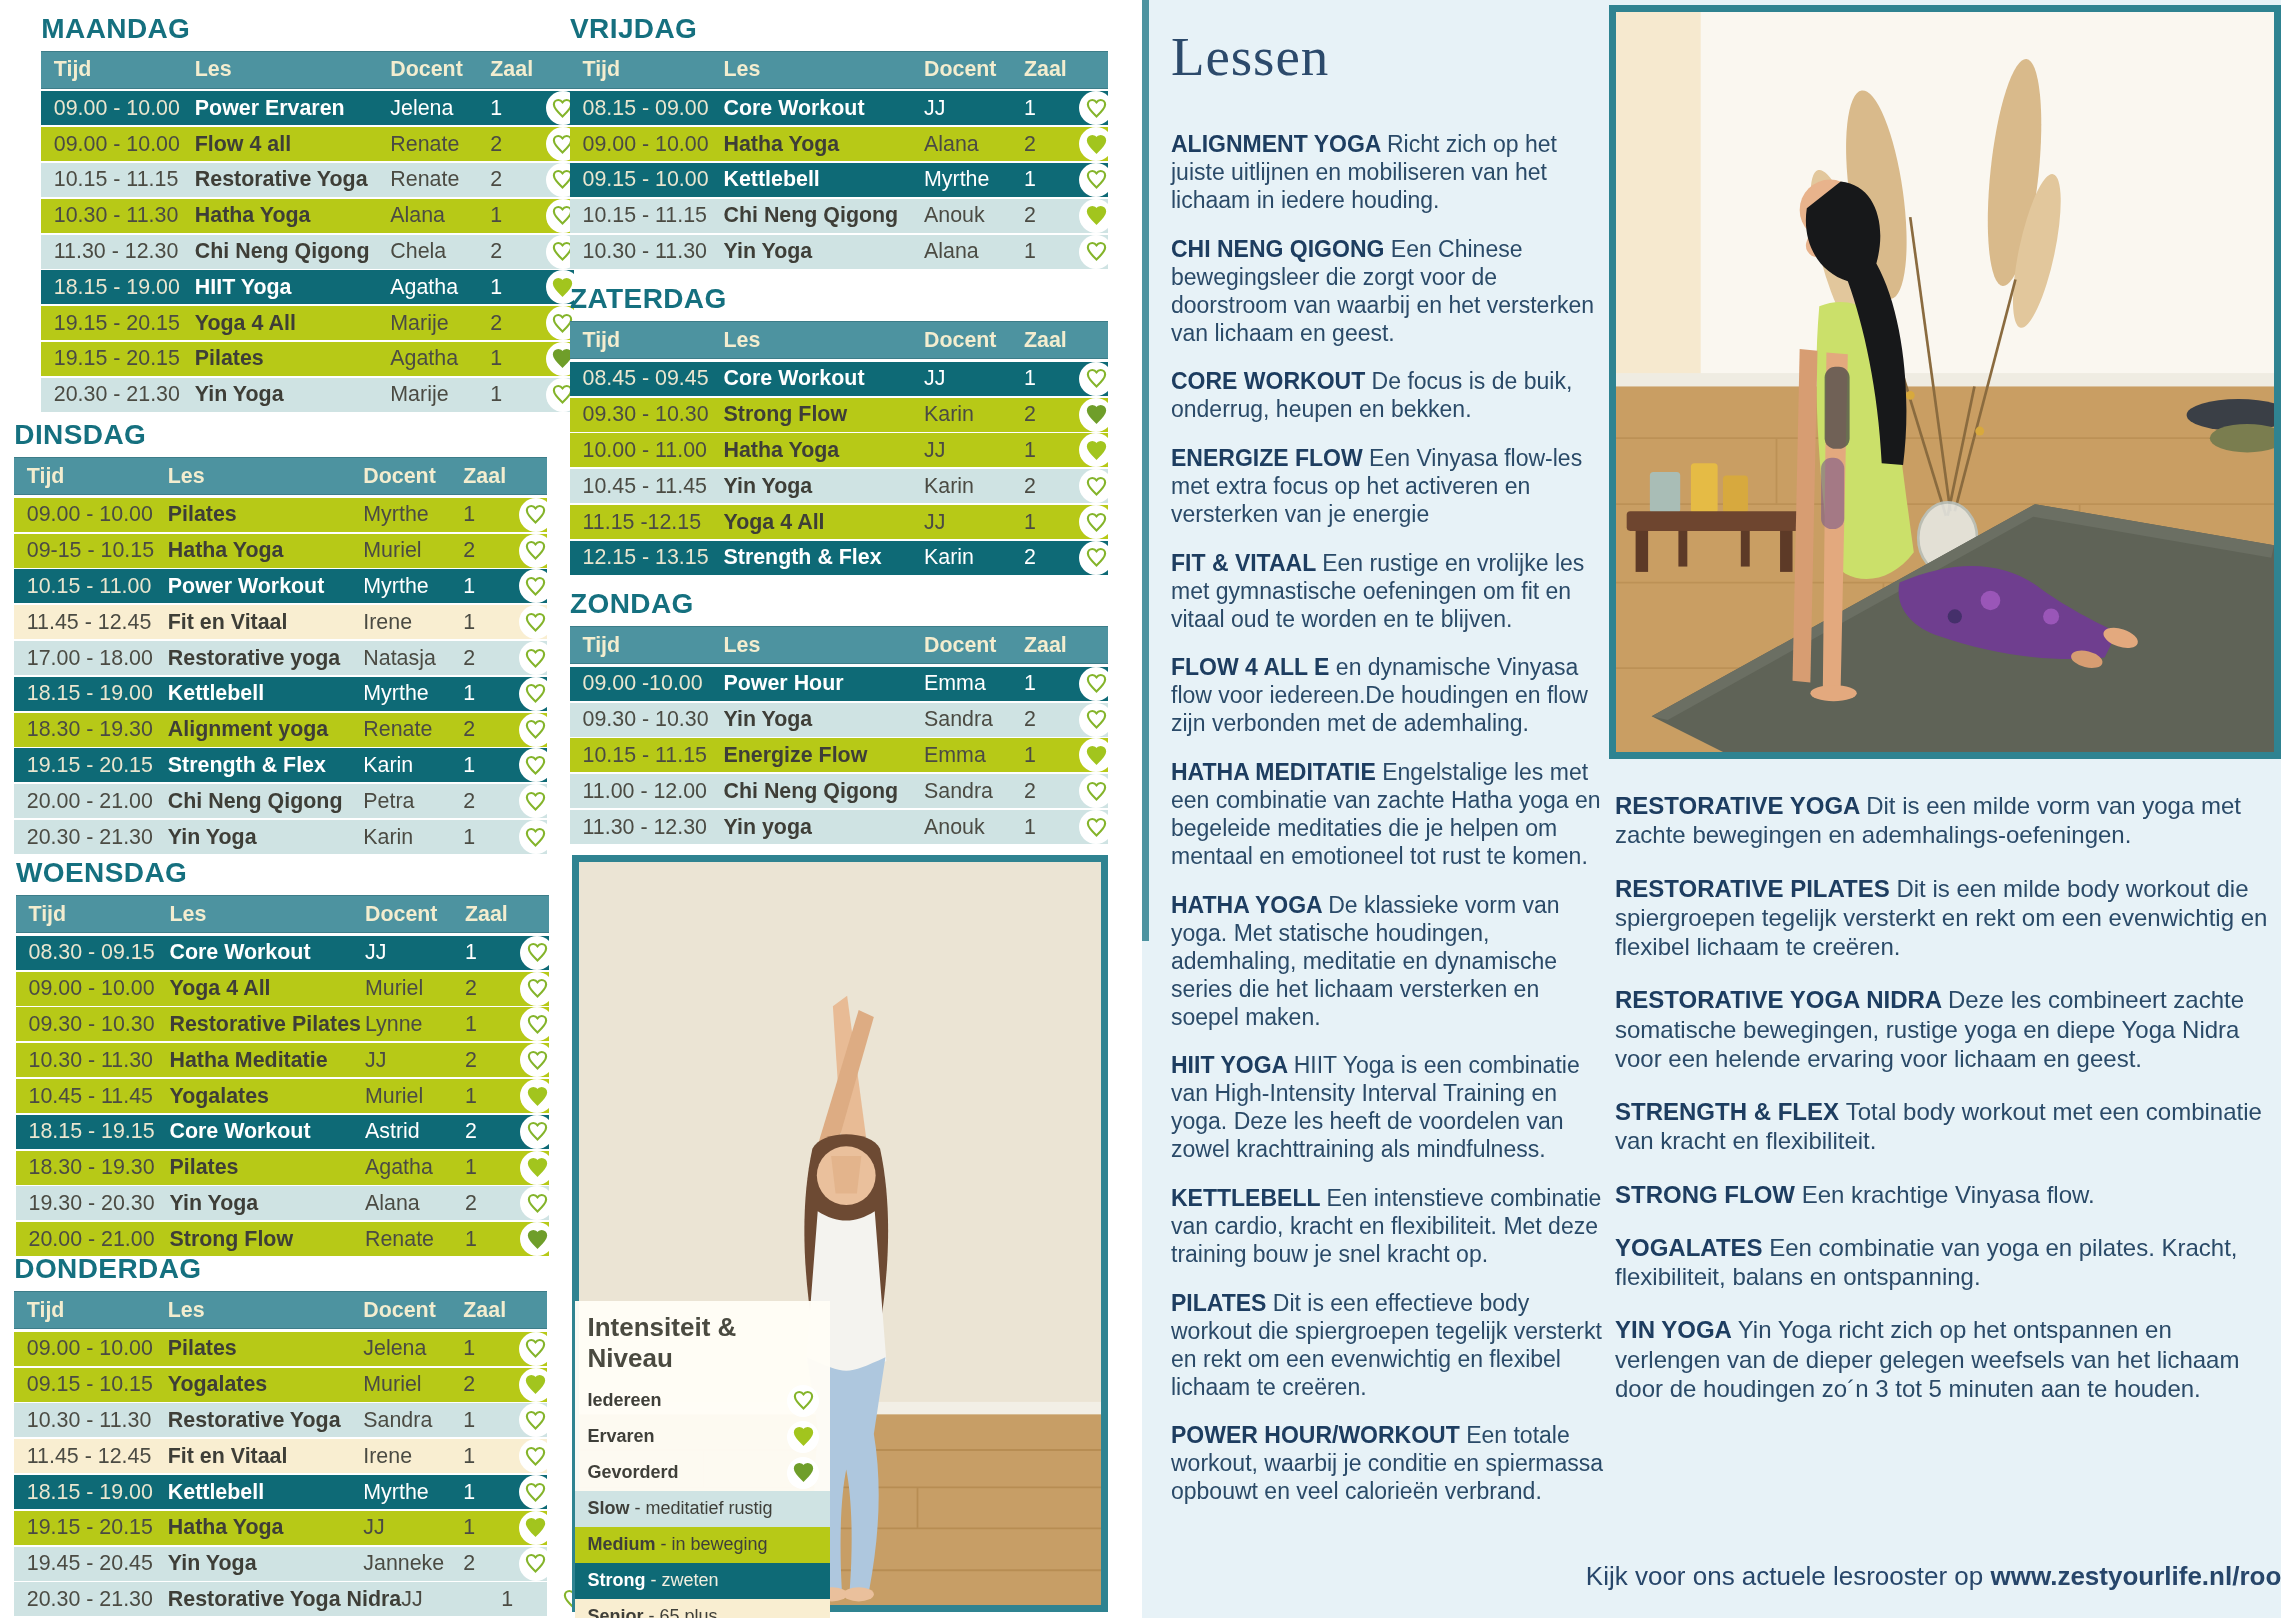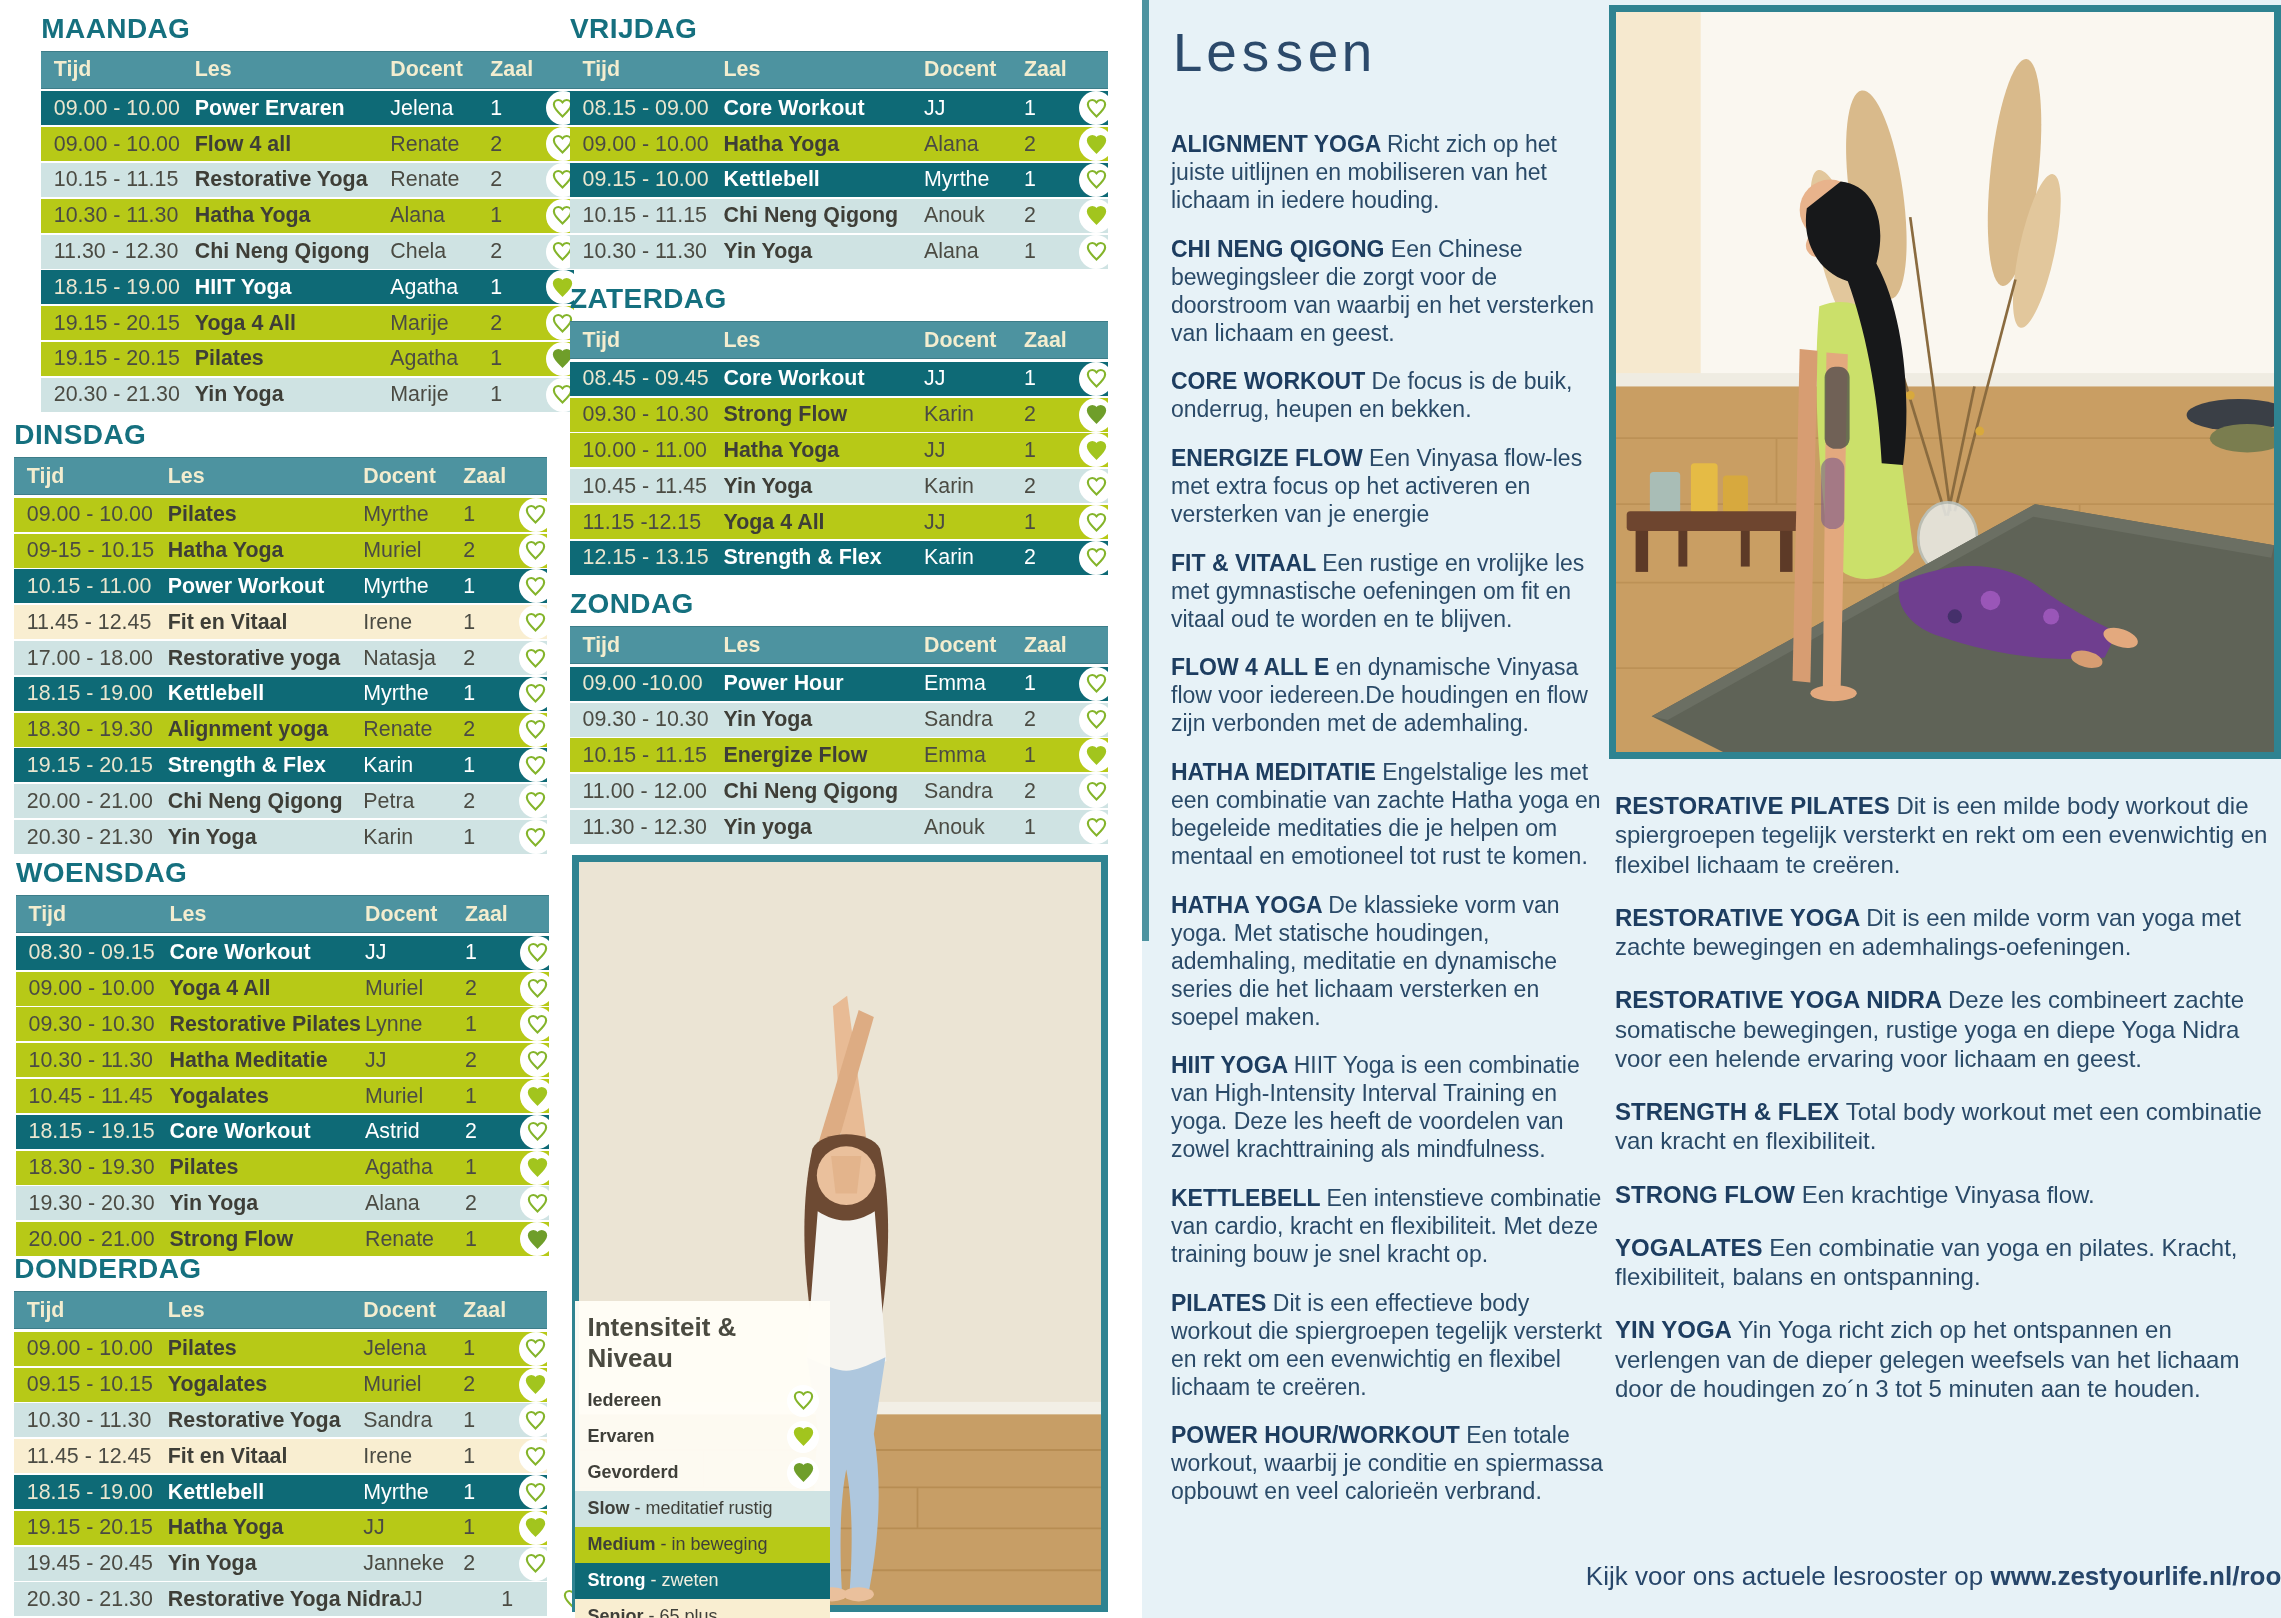--- a/index.html
+++ b/index.html
@@ -51,21 +51,21 @@
   .legend-row.senior{background:var(--cream,#f9eed1);}
   .legend-row .heartwrap{width:32px;height:32px;margin-right:0;}
 
   
   .photo{position:absolute;box-sizing:border-box;border:7.1px solid var(--photo-border,#2f8391);overflow:hidden;}
   #photo-right{left:1609px;top:5.3px;width:672px;height:754px;background:#faf7f0;}
   #photo-mid{left:572px;top:855px;width:536px;height:757px;background:#ebe4d4;}
   .photo svg{display:block;width:100%;height:100%;}
 
   
-  #lessen-title{position:absolute;left:1171px;top:25px;width:419px;font-family:Liberation Mono, monospace;font-size:55px;color:#2c4a6b;margin:0;font-weight:500;letter-spacing:0.9px;}
+  #lessen-title{position:absolute;left:1171px;top:25px;width:419px;font-family:Liberation Serif, serif;font-size:55px;color:#2c4a6b;margin:0;font-weight:500;letter-spacing:0.9px;}
   #lessen-list{position:absolute;left:1171px;top:130px;width:438px;}
   .entry{margin:0 0 20.5px 0;font-size:23px;line-height:1.22;color:var(--navy,#2a4a68);}
   .entry .term{font-weight:bold;color:#1d3d60;}
   #right-list{position:absolute;left:1615px;top:791px;width:659px;}
   #right-list .entry{font-size:24px;margin-bottom:24px;}
 
   
   #footer{position:absolute;left:1222px;top:1561px;width:1107px;text-align:right;font-size:26px;color:#27466a;}
   #footer .bold{font-weight:bold;}
 </style>
@@ -862,22 +862,22 @@
       <p class="entry"><span class="term">FIT &amp; VITAAL </span><span class="desc">Een rustige en vrolijke les met gymnastische oefeningen om fit en vitaal oud te worden en te blijven.</span></p>
       <p class="entry"><span class="term">FLOW 4 ALL E </span><span class="desc">en dynamische Vinyasa flow voor iedereen.De houdingen en flow zijn verbonden met de ademhaling.</span></p>
       <p class="entry"><span class="term">HATHA MEDITATIE </span><span class="desc">Engelstalige les met een combinatie van zachte Hatha yoga en begeleide meditaties die je helpen om mentaal en emotioneel tot rust te komen.</span></p>
       <p class="entry"><span class="term">HATHA YOGA </span><span class="desc">De klassieke vorm van yoga. Met statische houdingen, ademhaling, meditatie en dynamische series die het lichaam versterken en soepel maken.</span></p>
       <p class="entry"><span class="term">HIIT YOGA </span><span class="desc">HIIT Yoga is een combinatie van High-Intensity Interval Training en yoga. Deze les heeft de voordelen van zowel krachttraining als mindfulness.</span></p>
       <p class="entry"><span class="term">KETTLEBELL </span><span class="desc">Een intenstieve combinatie van cardio, kracht en flexibiliteit. Met deze training bouw je snel kracht op.</span></p>
       <p class="entry"><span class="term">PILATES </span><span class="desc">Dit is een effectieve body workout die spiergroepen tegelijk versterkt en rekt om een evenwichtig en flexibel lichaam te creëren.</span></p>
       <p class="entry"><span class="term">POWER HOUR/WORKOUT </span><span class="desc">Een totale workout, waarbij je conditie en spiermassa opbouwt en veel calorieën verbrand.</span></p>
     </div>
   <div id="right-list">
+      <p class="entry"><span class="term">RESTORATIVE YOGA </span><span class="desc">Dit is een milde vorm van yoga met zachte bewegingen en ademhalings-oefeningen.</span></p>
       <p class="entry"><span class="term">RESTORATIVE PILATES </span><span class="desc">Dit is een milde body workout die spiergroepen tegelijk versterkt en rekt om een evenwichtig en flexibel lichaam te creëren.</span></p>
-      <p class="entry"><span class="term">RESTORATIVE YOGA </span><span class="desc">Dit is een milde vorm van yoga met zachte bewegingen en ademhalings-oefeningen.</span></p>
       <p class="entry"><span class="term">RESTORATIVE YOGA NIDRA </span><span class="desc">Deze les combineert zachte somatische bewegingen, rustige yoga en diepe Yoga Nidra voor een helende ervaring voor lichaam en geest.</span></p>
       <p class="entry"><span class="term">STRENGTH &amp; FLEX </span><span class="desc">Total body workout met een combinatie van kracht en flexibiliteit.</span></p>
       <p class="entry"><span class="term">STRONG FLOW </span><span class="desc">Een krachtige Vinyasa flow.</span></p>
       <p class="entry"><span class="term">YOGALATES </span><span class="desc">Een combinatie van yoga en pilates. Kracht, flexibiliteit, balans en ontspanning.</span></p>
       <p class="entry"><span class="term">YIN YOGA </span><span class="desc">Yin Yoga richt zich op het ontspannen en verlengen van de dieper gelegen weefsels van het lichaam door de houdingen zo´n 3 tot 5 minuten aan te houden.</span></p>
     </div>
 
   <div id="footer">
     <span>Kijk voor ons actuele lesrooster op </span><span class="bold">www.zestyourlife.nl/rooster</span>
   </div>

